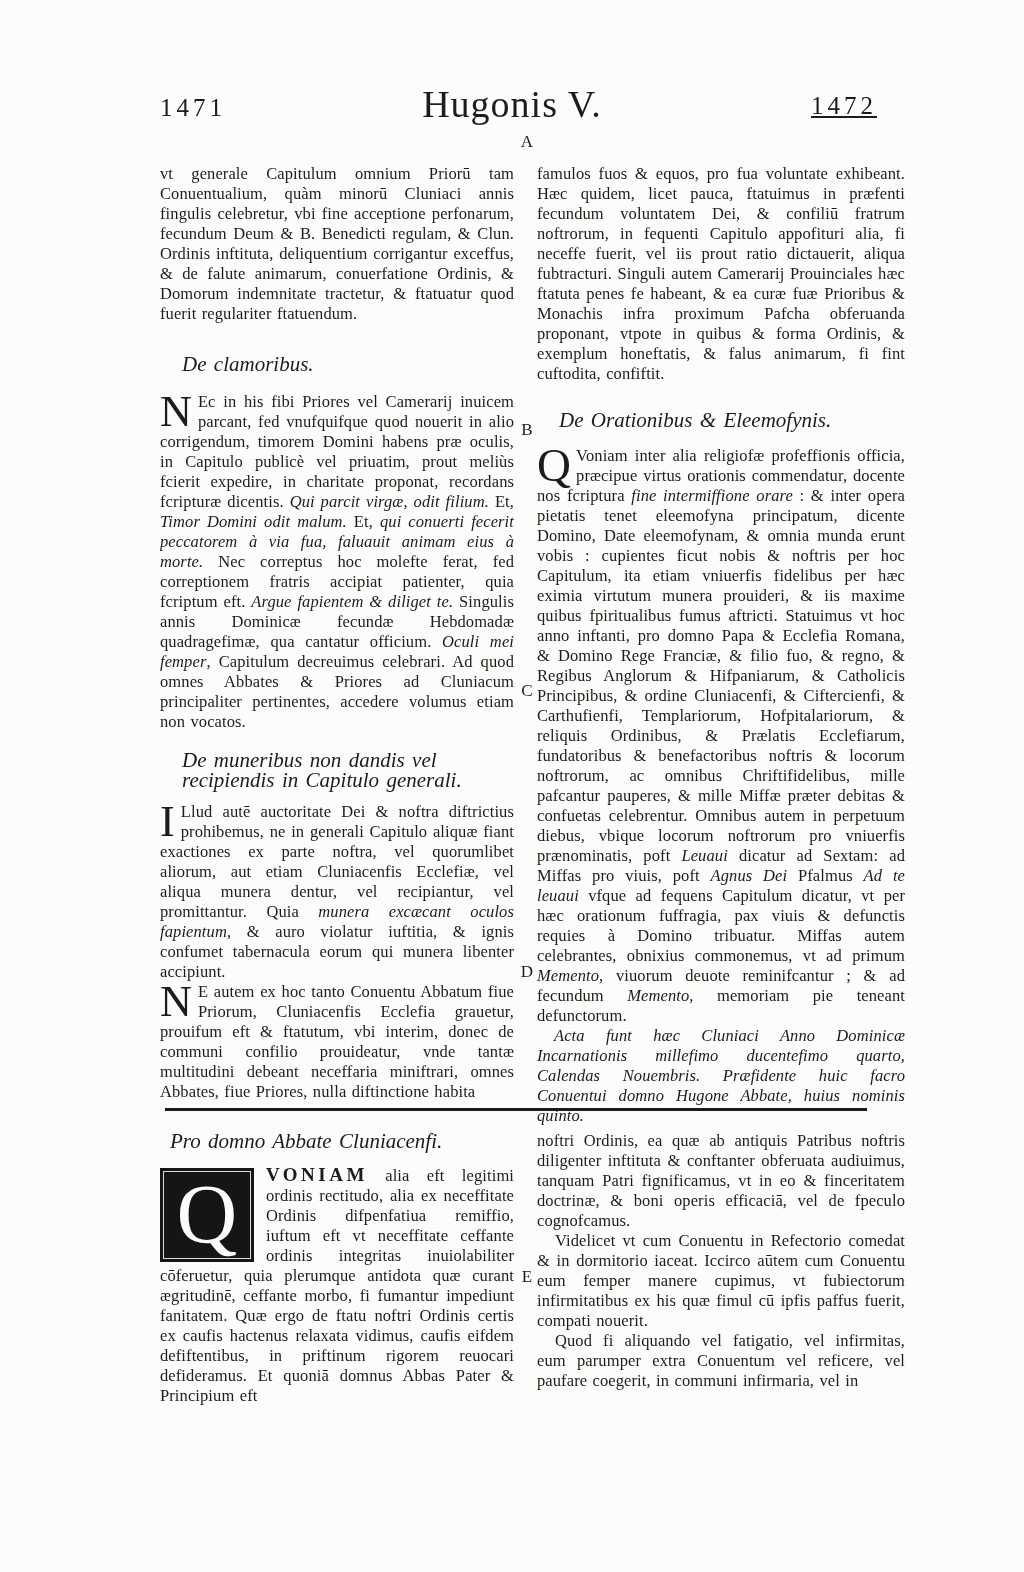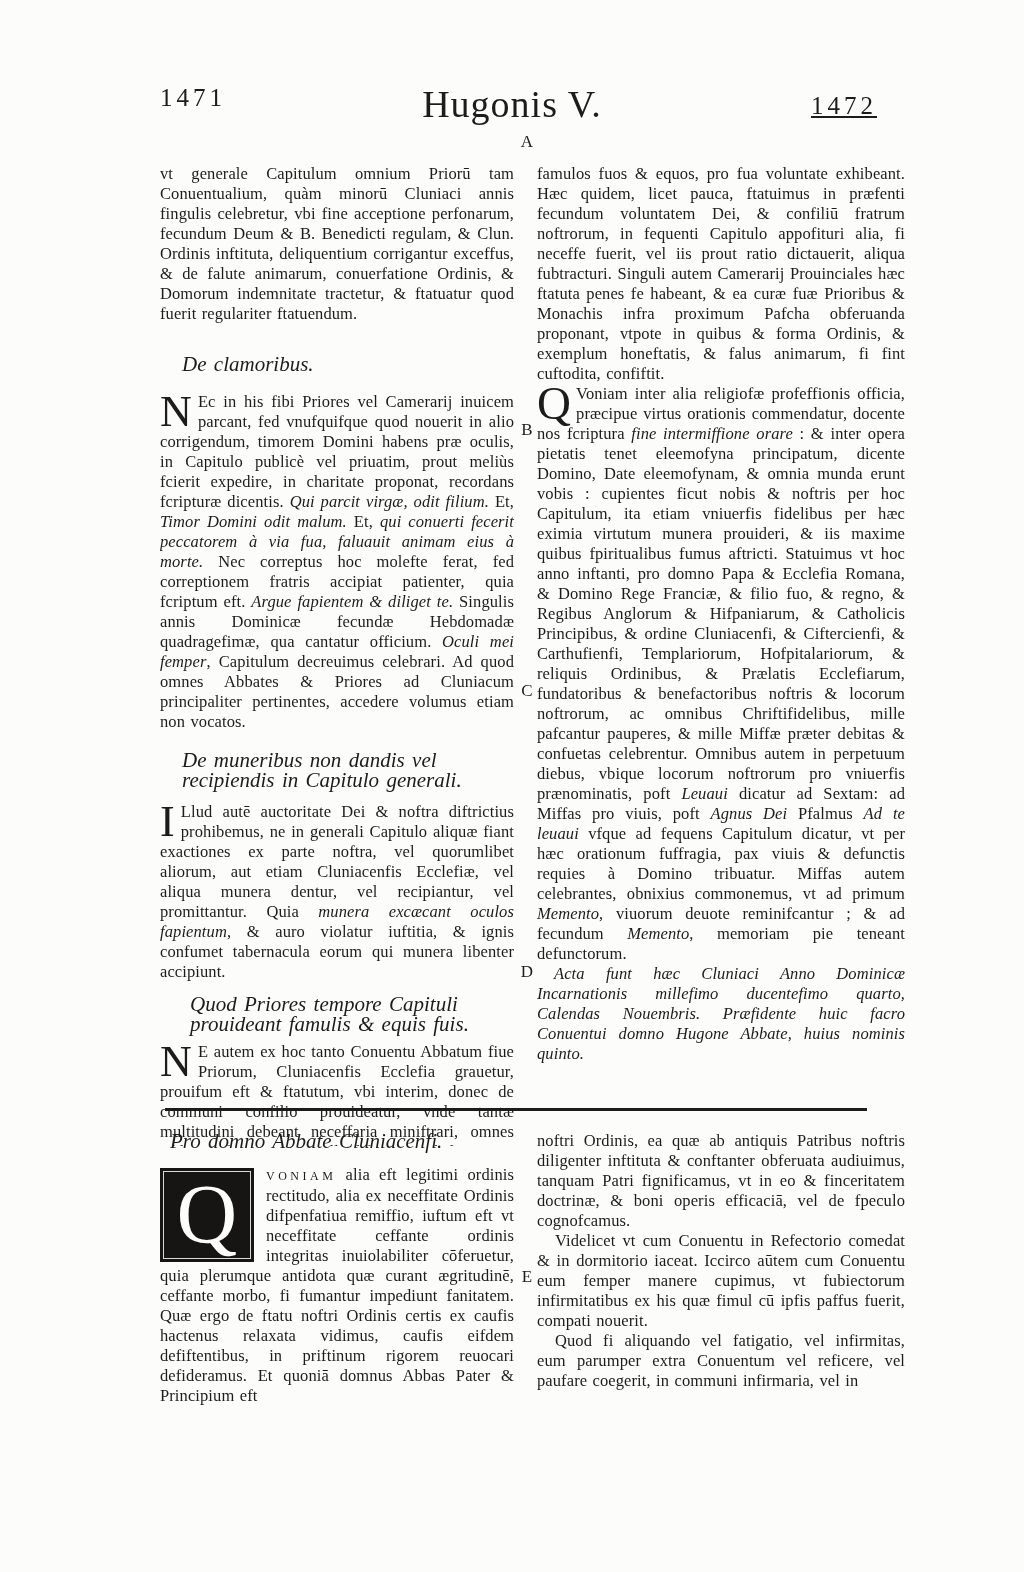--- a/index.html
+++ b/index.html
@@ -7,21 +7,21 @@
     position:relative;
     width:1024px; height:1572px;
     margin:0 auto;
     background:#fcfcfb;
     color:#1d1c1a;
     font-family:"Liberation Serif","DejaVu Serif",serif;
     overflow:hidden;
   }
   
   .folio { position:absolute; font-size:25px; letter-spacing:4px; }
-  .folio-l { left:160px; top:84px; }
+  .folio-l { left:160px; top:94px; }
   .folio-r { right:147px; top:92px;text-decoration:underline; }
   .running-title {
     position:absolute; left:0; right:0; top:82px;
     text-align:center; font-size:38px; letter-spacing:1px;
   }
   
   .cols { display:flex; }
   .sec1 { position:absolute; left:160px; top:132px; width:745px; height:982px; overflow:hidden;margin-top:32px; }
   .sec1 .col-l { width:354px; margin-right:23px; }
   .sec1 .col-r { width:368px; }
@@ -83,44 +83,44 @@
   .woodcut-orn {
     position:absolute; left:50%; top:50%;
     width:4px; height:36px; background:#161513;
     transform:translate(-50%,-56%);
   }
   .woodcut-orn::before {
     content:""; position:absolute; left:-8px; top:1px;
     width:20px; height:9px; border-radius:50%; background:#161513;
     box-shadow:0 11px 0 0 #161513, 0 22px 0 0 #161513;
   }
-  .lead-caps { letter-spacing:3.5px; font-size:12px; }
+  .lead-caps { letter-spacing:3.5px; font-size:19px;font-weight:bold; }
   .lead-caps::first-letter { font-size:18px; }
 </style>
 </head>
 <body>
 
 <div class="page">
 
   <span class="folio folio-l">1471</span>
   <span class="running-title">Hugonis V.</span>
   <span class="folio folio-r">1472</span>
 
   <div class="sec1 cols">
     <div class="col-l">
       <p class="jp">vt generale Capitulum omnium Priorū tam Conuentualium, quàm minorū Cluniaci annis fingulis celebretur, vbi fine acceptione perfonarum, fecundum Deum &amp; B. Benedicti regulam, &amp; Clun. Ordinis inftituta, deliquentium corrigantur exceffus, &amp; de falute animarum, conuerfatione Ordinis, &amp; Domorum indemnitate tractetur, &amp; ftatuatur quod fuerit regulariter ftatuendum.</p>
       <h3 class="chap">De clamoribus.</h3>
       <p class="jp"><span class="drop">N</span><span><span>Ec in his fibi Priores vel Camerarij inuicem parcant, fed vnufquifque quod nouerit in alio corrigendum, timorem Domini habens præ oculis, in Capitulo publicè vel priuatim, prout meliùs fcierit expedire, in charitate proponat, recordans fcripturæ dicentis. </span><i>Qui parcit virgæ, odit filium.</i><span> Et, </span><i>Timor Domini odit malum.</i><span> Et, </span><i>qui conuerti fecerit peccatorem à via fua, faluauit animam eius à morte.</i><span> Nec correptus hoc molefte ferat, fed correptionem fratris accipiat patienter, quia fcriptum eft. </span><i>Argue fapientem &amp; diliget te.</i><span> Singulis annis Dominicæ fecundæ Hebdomadæ quadragefimæ, qua cantatur officium. </span><i>Oculi mei femper</i><span>, Capitulum decreuimus celebrari. Ad quod omnes Abbates &amp; Priores ad Cluniacum principaliter pertinentes, accedere volumus etiam non vocatos.</span></span></p>
       <h3 class="chap m2">De muneribus non dandis vel recipiendis in Capitulo generali.</h3>
       <p class="jp"><span class="drop">I</span><span><span>Llud autē auctoritate Dei &amp; noftra diftrictius prohibemus, ne in generali Capitulo aliquæ fiant exactiones ex parte noftra, vel quorumlibet aliorum, aut etiam Cluniacenfis Ecclefiæ, vel aliqua munera dentur, vel recipiantur, vel promittantur. Quia </span><i>munera excæcant oculos fapientum</i><span>, &amp; auro violatur iuftitia, &amp; ignis confumet tabernacula eorum qui munera libenter accipiunt.</span></span></p>
-      <h3 class="chap m3">Quod Priores tempore Capituli prouideant famulis &amp; equis fuis.</h3>
       <p class="jp"><span class="drop">N</span><span>E autem ex hoc tanto Conuentu Abbatum fiue Priorum, Cluniacenfis Ecclefia grauetur, prouifum eft &amp; ftatutum, vbi interim, donec de communi confilio prouideatur, vnde tantæ multitudini debeant neceffaria miniftrari, omnes Abbates, fiue Priores, nulla diftinctione habita</span></p>
     </div>
     <div class="col-r">
       <p class="jp">famulos fuos &amp; equos, pro fua voluntate exhibeant. Hæc quidem, licet pauca, ftatuimus in præfenti fecundum voluntatem Dei, &amp; confiliū fratrum noftrorum, in fequenti Capitulo appofituri alia, fi neceffe fuerit, vel iis prout ratio dictauerit, aliqua fubtracturi. Singuli autem Camerarij Prouinciales hæc ftatuta penes fe habeant, &amp; ea curæ fuæ Prioribus &amp; Monachis infra proximum Pafcha obferuanda proponant, vtpote in quibus &amp; forma Ordinis, &amp; exemplum honeftatis, &amp; falus animarum, fi fint cuftodita, confiftit.</p>
+      <h3 class="chap mr">De Orationibus &amp; Eleemofynis.</h3>
       <p class="jp"><span class="drop q">Q</span><span><span>Voniam inter alia religiofæ profeffionis officia, præcipue virtus orationis commendatur, docente nos fcriptura </span><i>fine intermiffione orare</i><span> : &amp; inter opera pietatis tenet eleemofyna principatum, dicente Domino, Date eleemofynam, &amp; omnia munda erunt vobis : cupientes ficut nobis &amp; noftris per hoc Capitulum, ita etiam vniuerfis fidelibus per hæc eximia virtutum munera prouideri, &amp; iis maxime quibus fpiritualibus fumus aftricti. Statuimus vt hoc anno inftanti, pro domno Papa &amp; Ecclefia Romana, &amp; Domino Rege Franciæ, &amp; filio fuo, &amp; regno, &amp; Regibus Anglorum &amp; Hifpaniarum, &amp; Catholicis Principibus, &amp; ordine Cluniacenfi, &amp; Ciftercienfi, &amp; Carthufienfi, Templariorum, Hofpitalariorum, &amp; reliquis Ordinibus, &amp; Prælatis Ecclefiarum, fundatoribus &amp; benefactoribus noftris &amp; locorum noftrorum, ac omnibus Chriftifidelibus, mille pafcantur pauperes, &amp; mille Miffæ præter debitas &amp; confuetas celebrentur. Omnibus autem in perpetuum diebus, vbique locorum noftrorum pro vniuerfis prænominatis, poft </span><i>Leuaui</i><span> dicatur ad Sextam: ad Miffas pro viuis, poft </span><i>Agnus Dei</i><span> Pfalmus </span><i>Ad te leuaui</i><span> vfque ad fequens Capitulum dicatur, vt per hæc orationum fuffragia, pax viuis &amp; defunctis requies à Domino tribuatur. Miffas autem celebrantes, obnixius commonemus, vt ad primum </span><i>Memento</i><span>, viuorum deuote reminifcantur ; &amp; ad fecundum </span><i>Memento</i><span>, memoriam pie teneant defunctorum.</span></span></p>
       <p class="jp it-para">Acta funt hæc Cluniaci Anno Dominicæ Incarnationis millefimo ducentefimo quarto, Calendas Nouembris. Præfidente huic facro Conuentui domno Hugone Abbate, huius nominis quinto.</p>
     </div>
   </div>
 
   <span class="gl" style="top:132px">A</span>
   <span class="gl" style="top:420px">B</span>
   <span class="gl" style="top:681px">C</span>
   <span class="gl" style="top:962px">D</span>
   <span class="gl" style="top:1267px">E</span>

